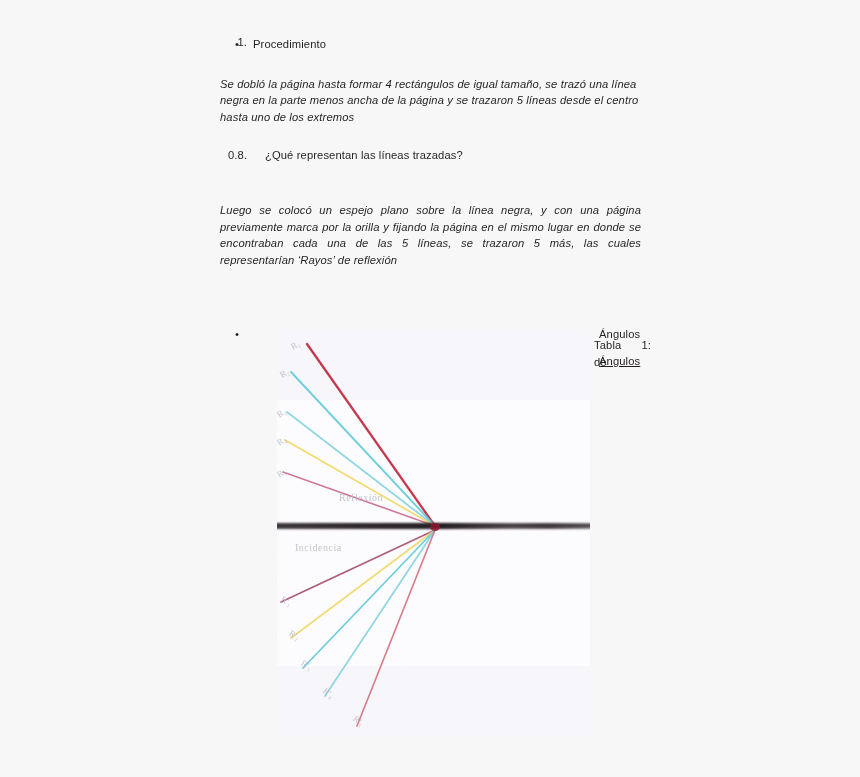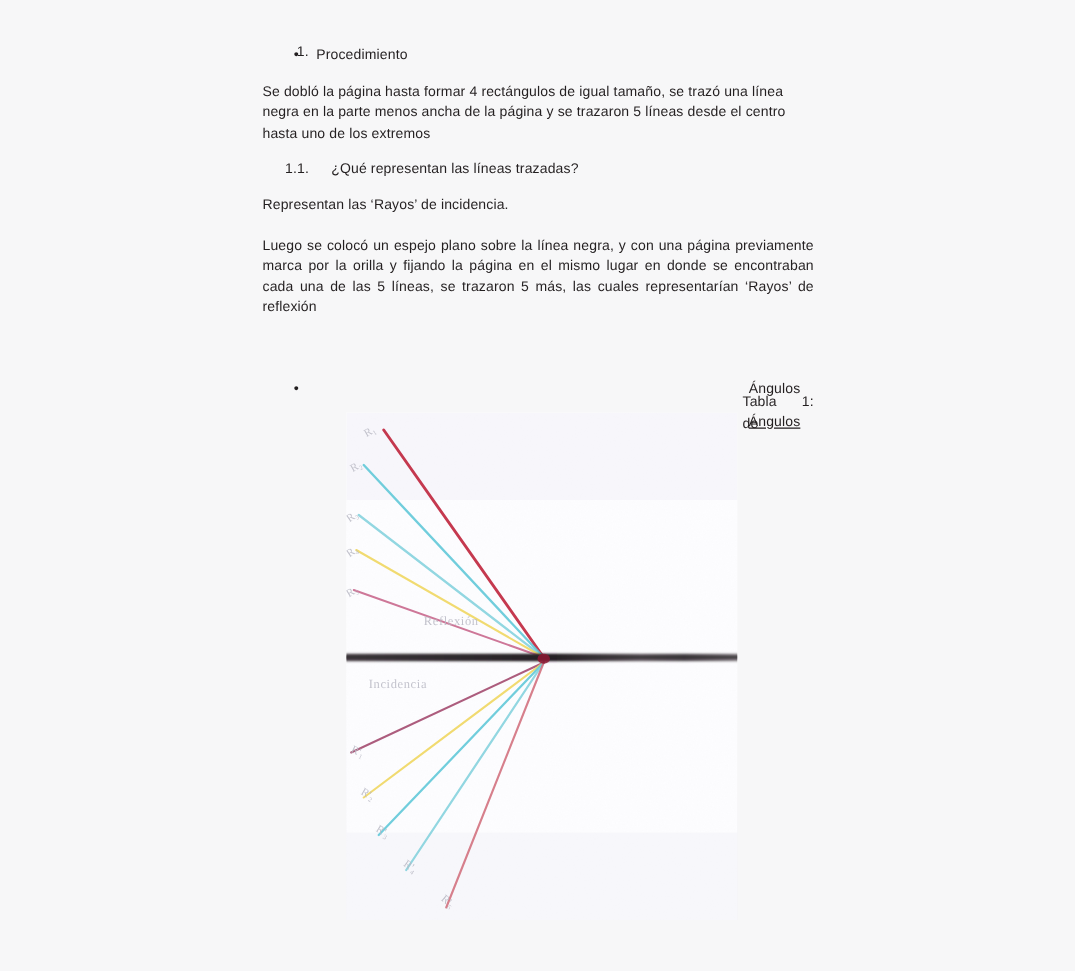--- a/index.html
+++ b/index.html
@@ -60,23 +60,24 @@
   }
   .bullet-item .dot {
     position: absolute;
     left: 25px;
     top: 0;
     font-size: 11.5px;
     line-height: 16.6px;
   }
 
   .para {
-    margin: 0;
+    margin: 10px;
     padding: 0;
     text-align: justify;
+    font-style: italic;
   }
   .para.loose { text-align: left; }
 
   .gap-13 { height: 13px; }
   .gap-12 { height: 12px; }
   .gap-16 { height: 16px; }
   .gap-14 { height: 14px; }
 
   
   .sub-item {
@@ -162,27 +163,26 @@
       <span>Procedimiento</span>
     </div>
 
     <div class="gap-13"></div>
 
     <p class="para loose">Se dobló la página hasta formar 4 rectángulos de igual tamaño, se trazó una línea negra en la parte menos ancha de la página y se trazaron 5 líneas desde el centro hasta uno de los extremos</p>
 
     <div class="gap-12"></div>
 
     <div class="sub-item">
-      <span class="sub-marker">1.1.</span>
+      <span class="sub-marker">0.8.</span>
       <span>¿Qué representan las líneas trazadas?</span>
     </div>
 
     <div class="gap-12"></div>
 
-    <p class="para loose">Representan las ‘Rayos’ de incidencia.</p>
 
     <div class="gap-16"></div>
 
     <p class="para">Luego se colocó un espejo plano sobre la línea negra, y con una página previamente marca por la orilla y fijando la página en el mismo lugar en donde se encontraban cada una de las 5 líneas, se trazaron 5 más, las cuales representarían ‘Rayos’ de reflexión</p>
 
     <div class="gap-14"></div>
 
 
     <div style="height:34px"></div>
 

